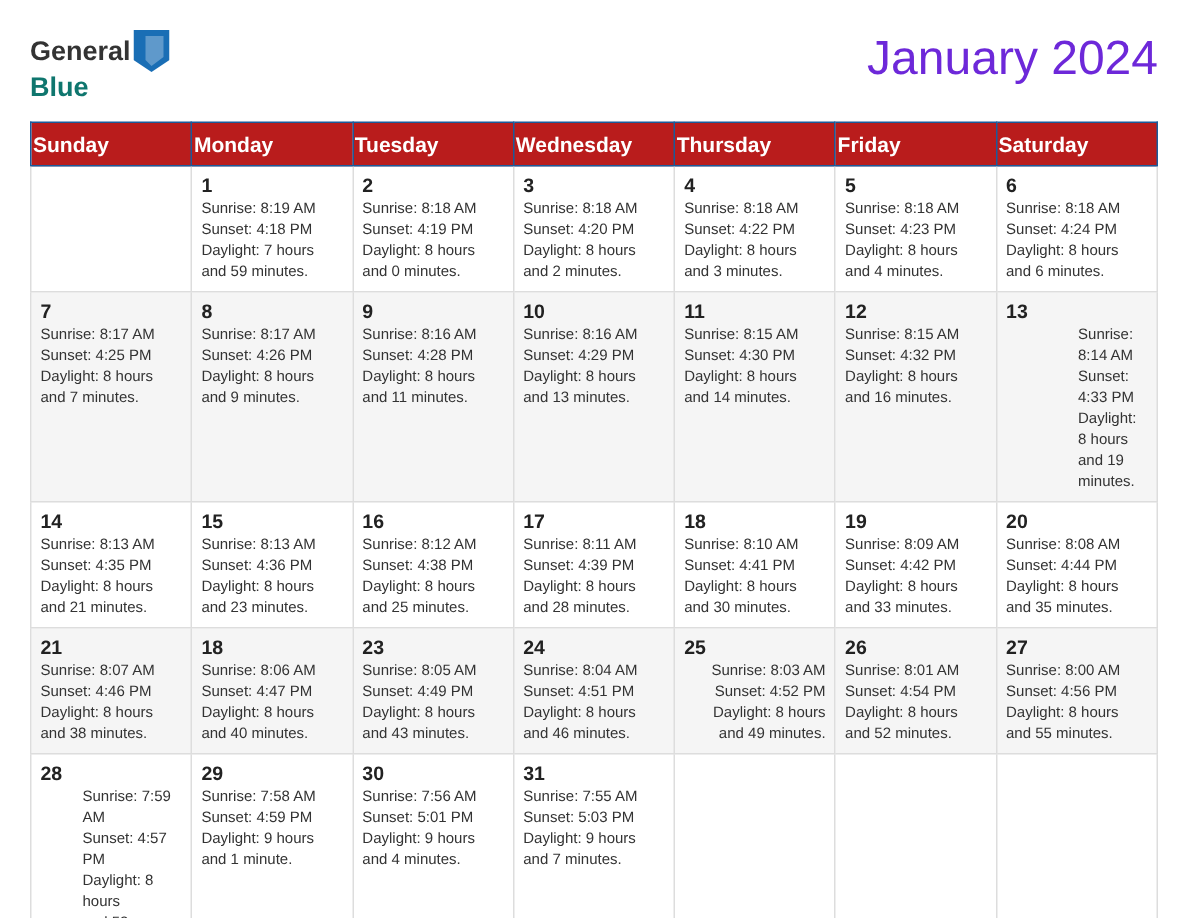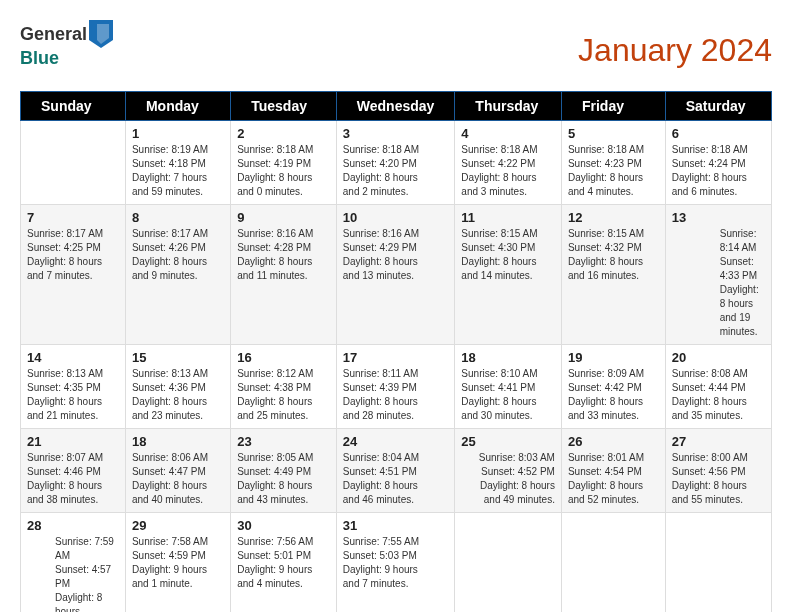--- a/index.html
+++ b/index.html
@@ -6,22 +6,22 @@
     body {
       font-family: Arial, sans-serif;
       background: #fff;
       width: 792px;
       min-height: 612px;
       padding: 20px;
     }
     .header {
       display: flex;
       justify-content: space-between;
-      align-items: flex-end;
-      margin-bottom: 22px;
+      align-items: flex-start;
+      margin-bottom: 12px;
     }
     .logo {
       display: flex;
       align-items: center;
     }
     .logo-general {
       font-size: 18px;
       font-weight: bold;
       color: #333;
     }
@@ -33,37 +33,37 @@
     .logo-icon {
       width: 24px;
       height: 28px;
       margin-left: 2px;
     }
     .title-block {
       text-align: right;
     }
     .month-year {
       font-size: 32px;
-      color: #c2410c;
+      color: #6d28d9;
       font-weight: normal;
     }
     .location {
       font-size: 15px;
       color: #555;
     }
     .calendar {
       width: 100%;
       border-collapse: collapse;
       border: 1px solid #ccc;
     }
     .calendar th {
-      background-color: #000000;
+      background-color: #b91c1c;
       color: #fff;
       text-align: left;
-      padding: 6px 20px;
+      padding: 6px 1px;
       font-size: 14px;
       font-weight: bold;
       border: 1px solid #1a5a9a;
     }
     .calendar td {
       vertical-align: top;
       border: 1px solid #ddd;
       padding: 5px 6px;
       width: 107px;
       min-height: 80px;

